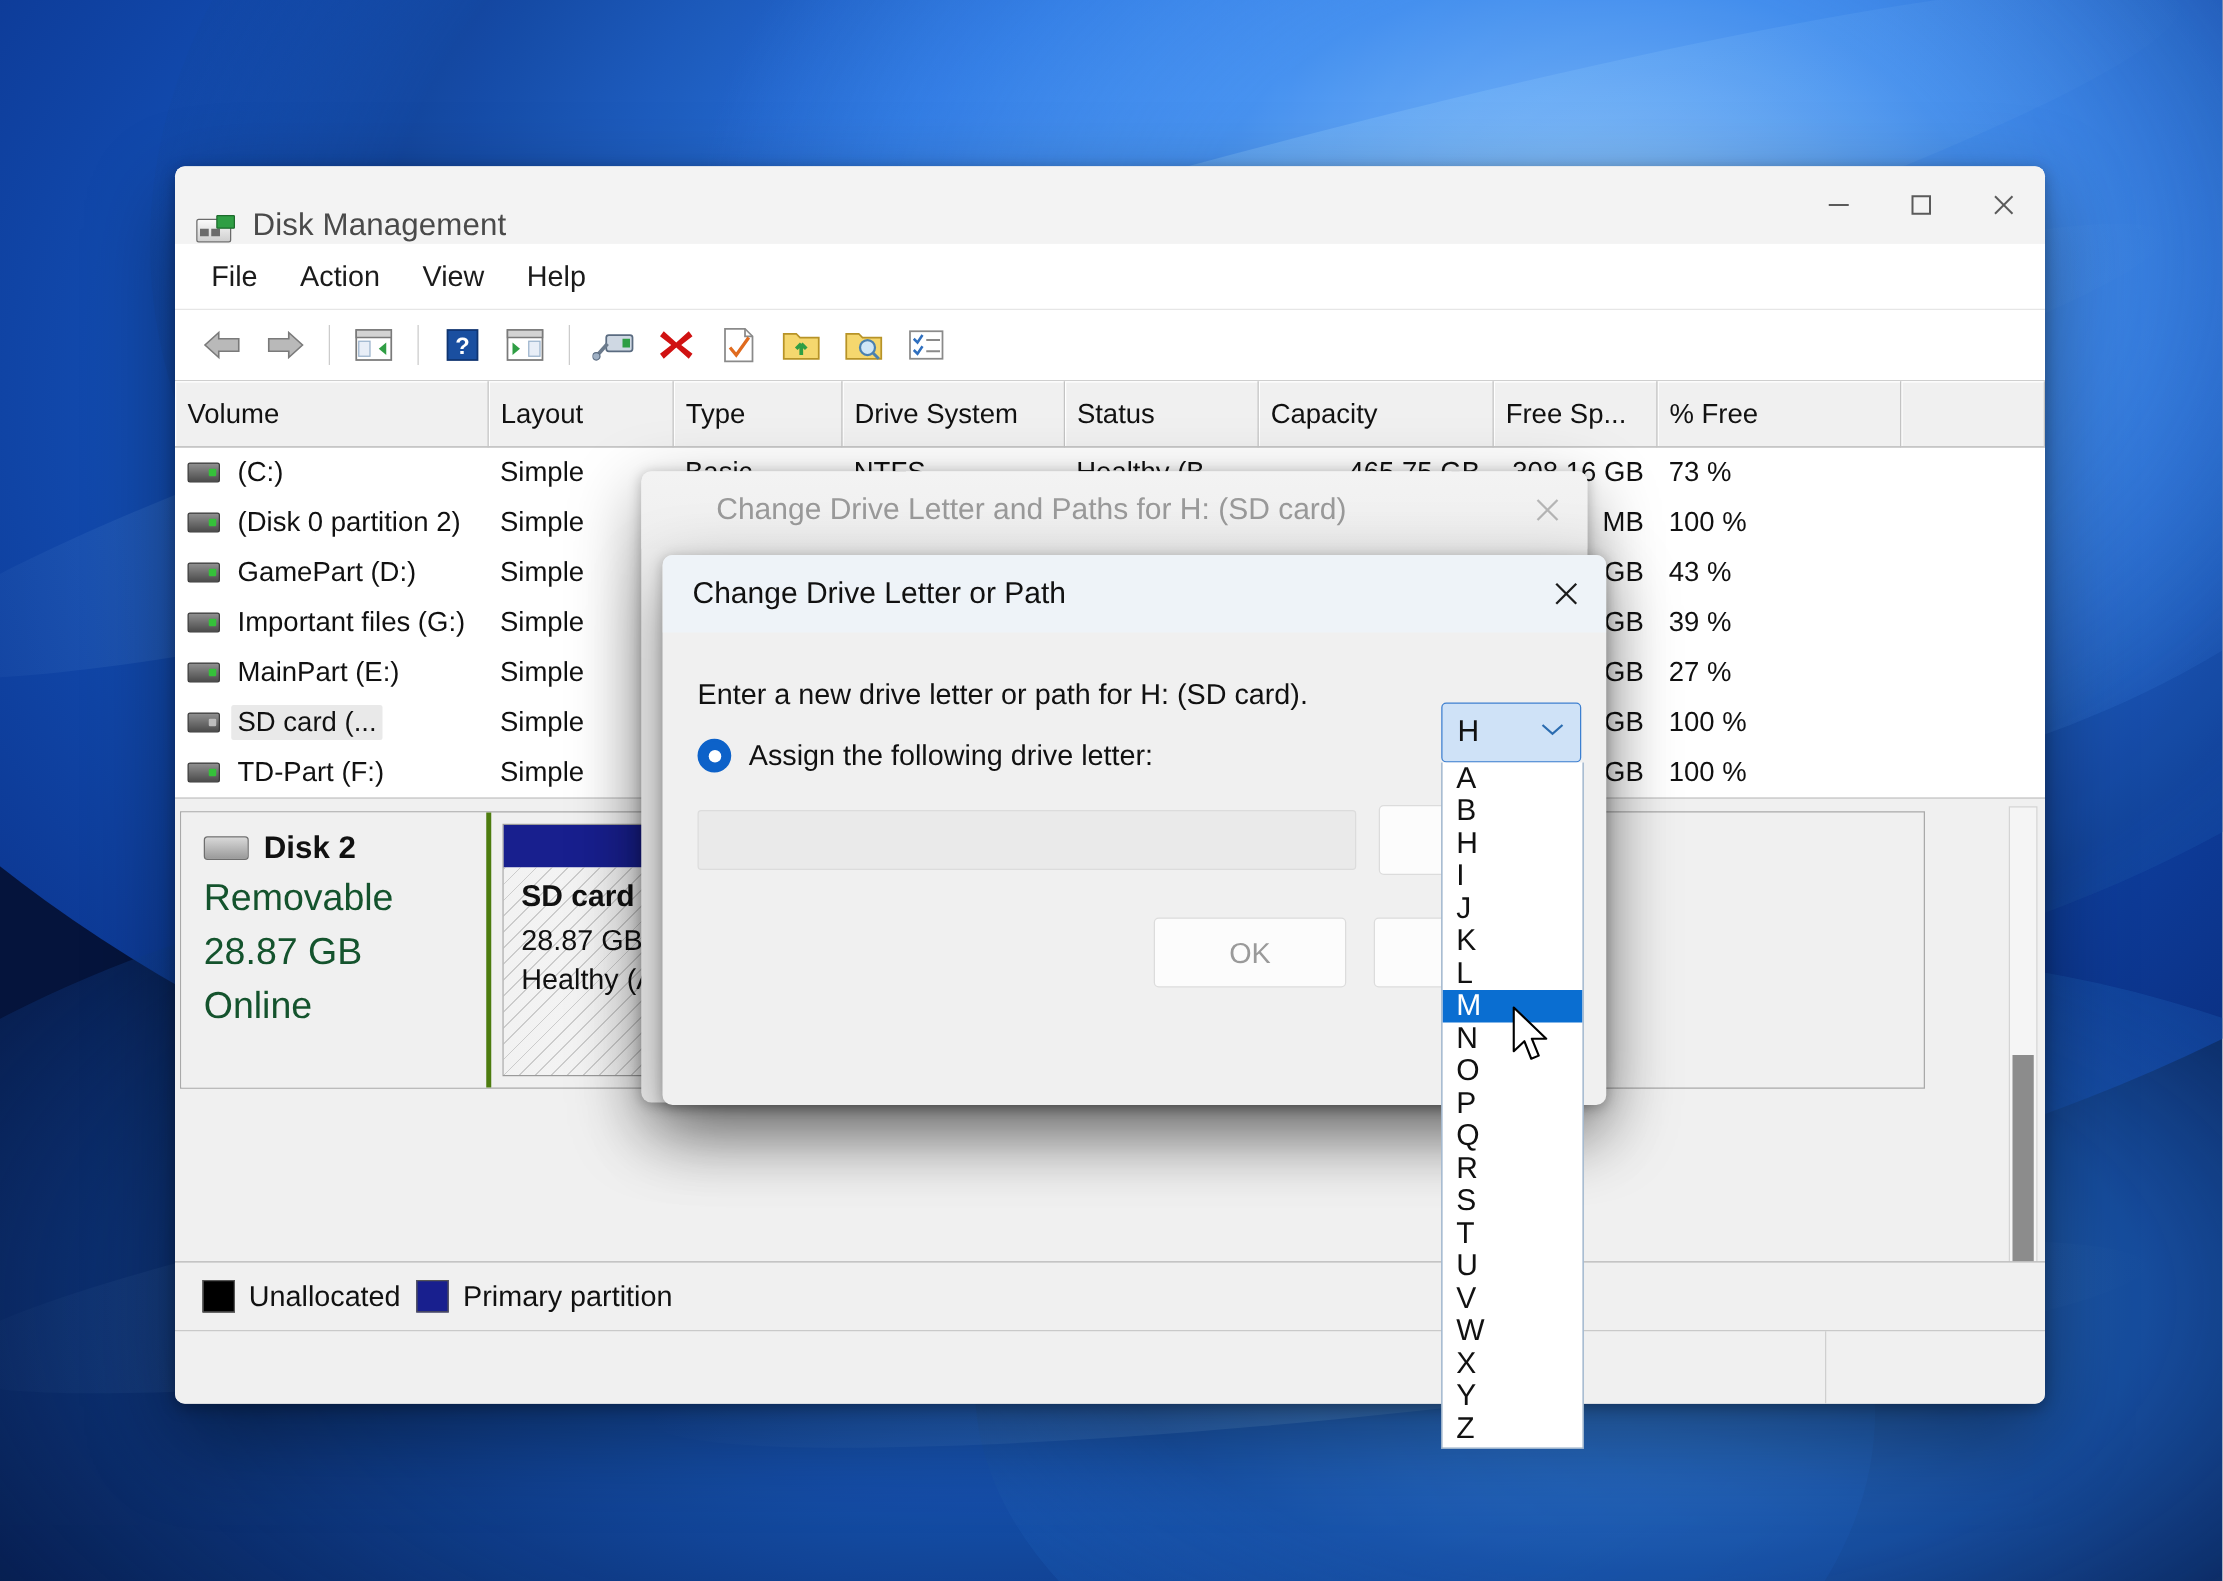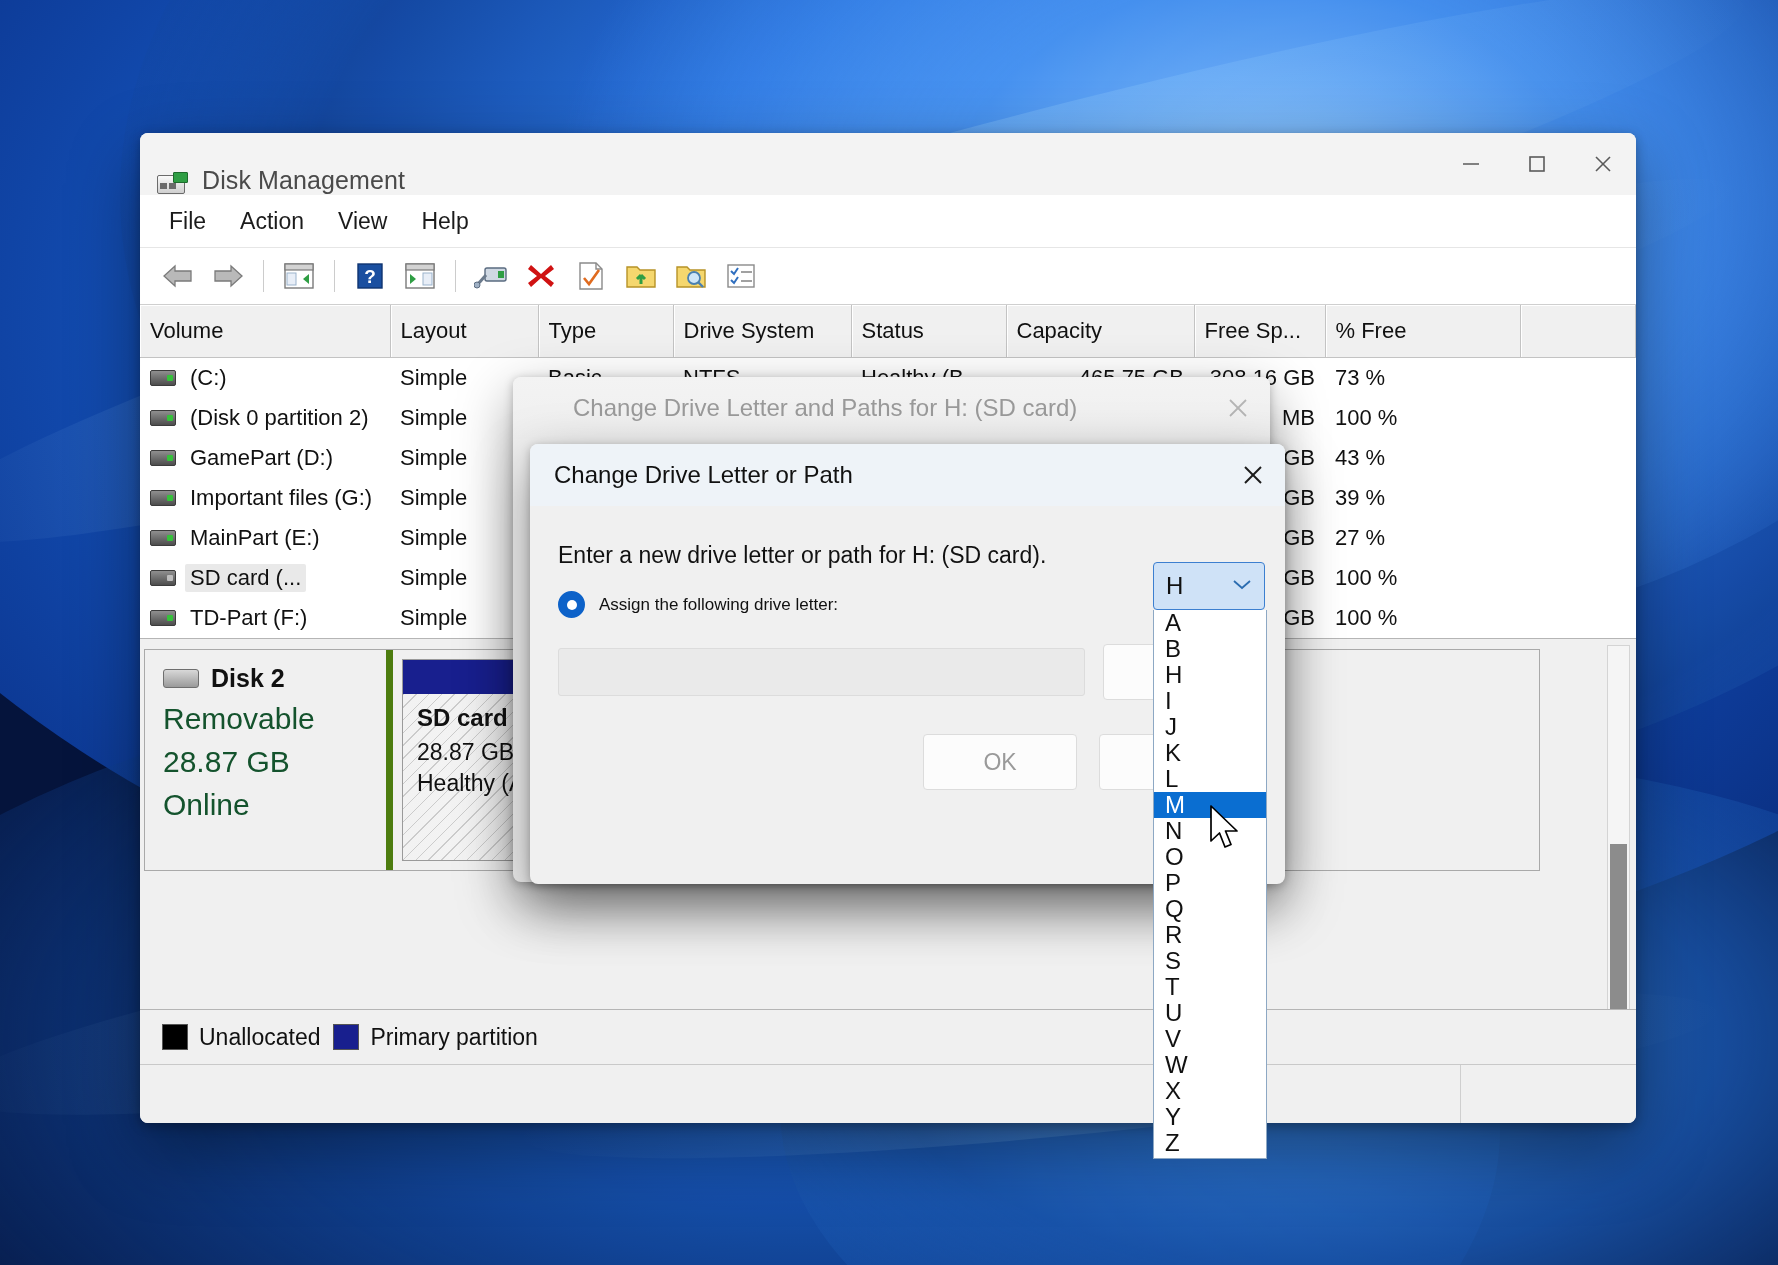--- a/index.html
+++ b/index.html
@@ -79,21 +79,21 @@
   tr.selected .volcell .lbl{background:#e9e9e9;}
   .drvicon{width:24px;height:14px;background:linear-gradient(#8f8f8f,#4d4d4d);border-radius:2px;position:relative;flex:0 0 auto;
            border:1px solid #3b3b3b;}
   .drvicon::after{content:"";position:absolute;right:2px;top:4px;width:6px;height:6px;background:#35c23a;border-radius:1px;}
   .drvicon.grey::after{background:#bdbdbd;}
 
   
   #diskpane{flex:1 1 auto;background:#f0f0f0;position:relative;overflow:hidden;}
   .disk-row{position:absolute;left:4px;top:10px;width:1394px;height:220px;display:flex;
             border:1px solid #a9a9a9;background:#f0f0f0;}
-  .disk-head{width:248px;background:#f0f0f0;border-right:7px solid #4d7c0f;padding:14px 0 0 18px;box-sizing:border-box;}
+  .disk-head{width:248px;background:#f0f0f0;border-right:4px solid #4d7c0f;padding:14px 0 0 18px;box-sizing:border-box;}
   .disk-head .t{display:flex;align-items:center;gap:12px;font-size:25px;font-weight:bold;color:#111;}
   .disk-head .dicon{width:34px;height:17px;background:linear-gradient(#d8d8d8,#9a9a9a);border:1px solid #6e6e6e;border-radius:3px;}
   .disk-head .l{font-size:30px;color:#14532d;margin-top:9px;}
   .disk-parts{flex:1;padding:9px;box-sizing:border-box;display:flex;gap:6px;}
   .part{width:545px;border:1px solid #9a9a9a;background:#fff;display:flex;flex-direction:column;}
   .part .cap{height:34px;background:#181f8e;}
   .part .bodyp{
     flex:1;padding:10px 14px;box-sizing:border-box;
     background:
       repeating-linear-gradient(135deg, rgba(150,150,150,.42) 0 1px, rgba(0,0,0,0) 1px 9px),
@@ -128,21 +128,21 @@
   #dlg-outer .dlg-title .txt{color:#9a9a9a;}
   #dlg-inner .dlg-title .txt{color:#111;}
   .dlg-x{position:absolute;right:0;top:0;width:64px;height:62px;display:flex;align-items:center;justify-content:center;}
   .dlg-body{position:relative;padding:26px 28px 0 28px;}
   .dlg-hint{font-size:23px;color:#111;margin:10px 0 22px 0;}
   .radio-row{display:flex;align-items:center;gap:14px;margin-bottom:26px;}
   .radio{width:27px;height:27px;border-radius:50%;border:2px solid #8b8b8b;background:#fff;box-sizing:border-box;
          display:flex;align-items:center;justify-content:center;flex:0 0 auto;}
   .radio.on{border-color:#0d62c9;background:#0d62c9;}
   .radio.on::after{content:"";width:10px;height:10px;border-radius:50%;background:#fff;}
-  .radio-row .rl{font-size:17px;color:#111;}
+  .radio-row .rl{font-size:23px;color:#111;}
   .radio-row.disabled .rl{color:#8d8d8d;}
   .radio-row.disabled .radio{border-color:#bdbdbd;}
   .pathrow{display:flex;gap:18px;align-items:center;margin-bottom:34px;}
   .pathinput{flex:1;height:46px;background:#eaeaea;border:1px solid #dcdcdc;border-radius:3px;}
   .btn{height:54px;min-width:152px;background:#fcfcfc;border:1px solid #dcdcdc;border-radius:4px;
        font-size:23px;color:#9a9a9a;display:flex;align-items:center;justify-content:center;}
   .btn.enabled{color:#111;background:#fdfdfd;border-color:#d0d0d0;
        box-shadow:0 1px 0 rgba(0,0,0,.07);}
   .btnrow{display:flex;gap:22px;justify-content:flex-end;padding-right:4px;}
 

